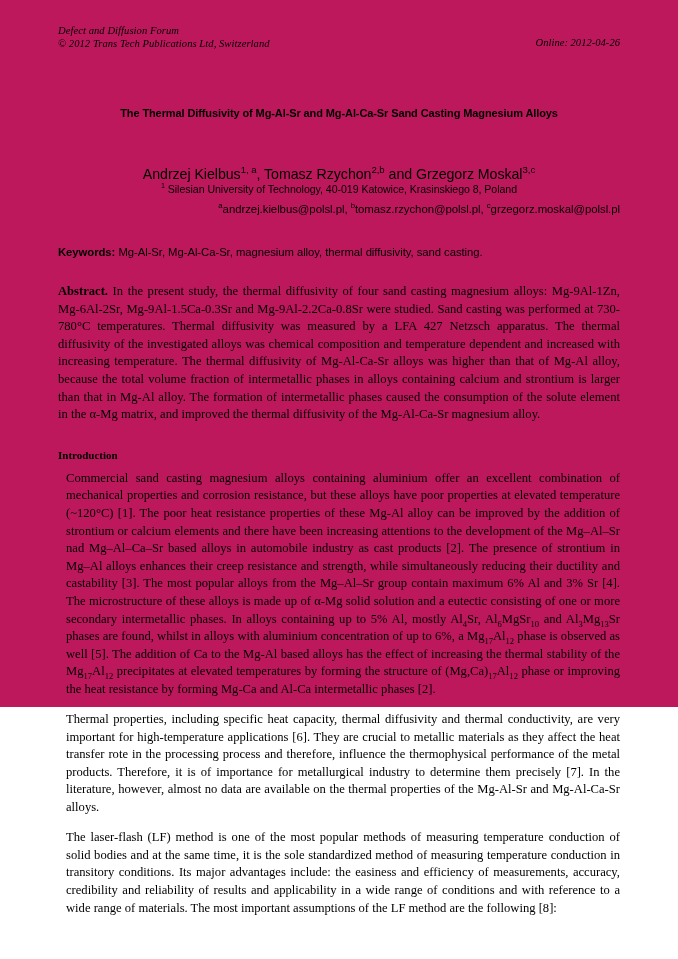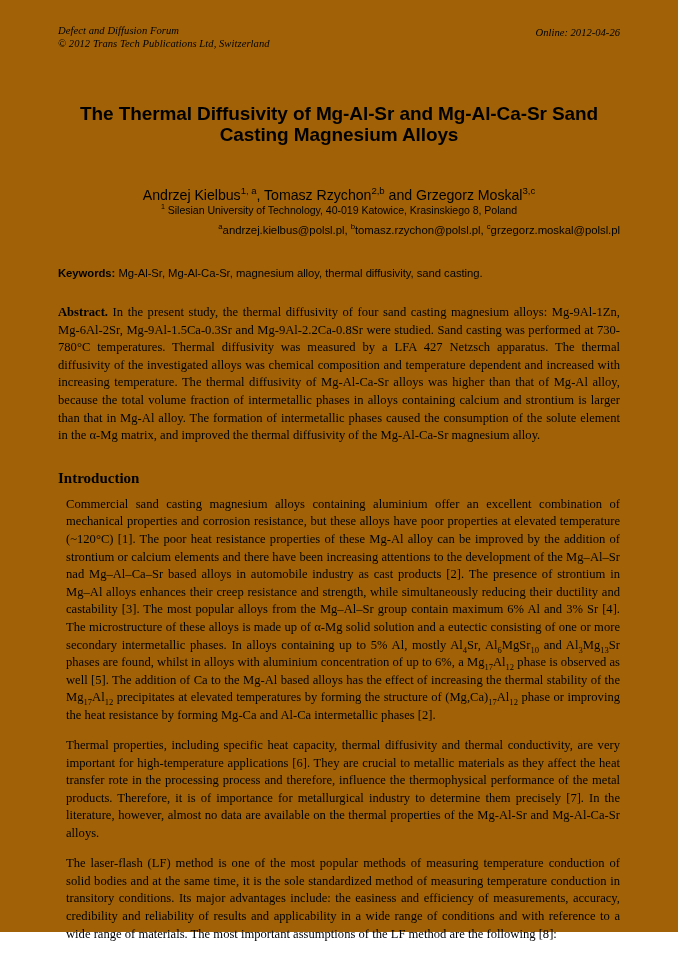--- a/index.html
+++ b/index.html
@@ -10,51 +10,51 @@
   body {
     width: 678px;
     height: 959px;
     overflow: hidden;
     font-family: "Liberation Serif", "DejaVu Serif", serif;
     color: #000000;
   }
   .page {
     position: relative;
     width: 678px;
-    height: 932px;
-    background: #a16207;
+    height: 707px;
+    background: #be185d;
     box-sizing: border-box;
     padding: 24px 58px 8px 58px;
   }
 
   
   .masthead {
     position: relative;
     height: 62px;
   }
   .masthead-left {
     font-style: italic;
     font-size: 10.6px;
     line-height: 13.2px;
     letter-spacing: 0.05px;
   }
   .masthead-right {
     position: absolute;
-    top: 2px;
+    top: 12px;
     right: 0;
     font-style: italic;
     font-size: 10.6px;
     line-height: 13.2px;
   }
 
   
   .title {
     font-family: "Liberation Sans", "DejaVu Sans", sans-serif;
     font-weight: bold;
-    font-size: 19px;
+    font-size: 11px;
     line-height: 21px;
     text-align: center;
     margin: 17px auto 0 auto;
     width: 520px;
     letter-spacing: -0.1px;
   }
 
   
   .authors {
     font-family: "Liberation Sans", "DejaVu Sans", sans-serif;
@@ -105,21 +105,21 @@
     line-height: 17.6px;
     text-align: justify;
     margin-top: 25px;
   }
   .abstract .ab-label {
     font-weight: bold;
   }
 
   
   .section-heading {
-    font-size: 15px;
+    font-size: 11px;
     font-weight: bold;
     margin-top: 25px;
   }
 
   
   .body-para {
     font-size: 12.6px;
     line-height: 17.6px;
     text-align: justify;
     margin-top: 9px;

